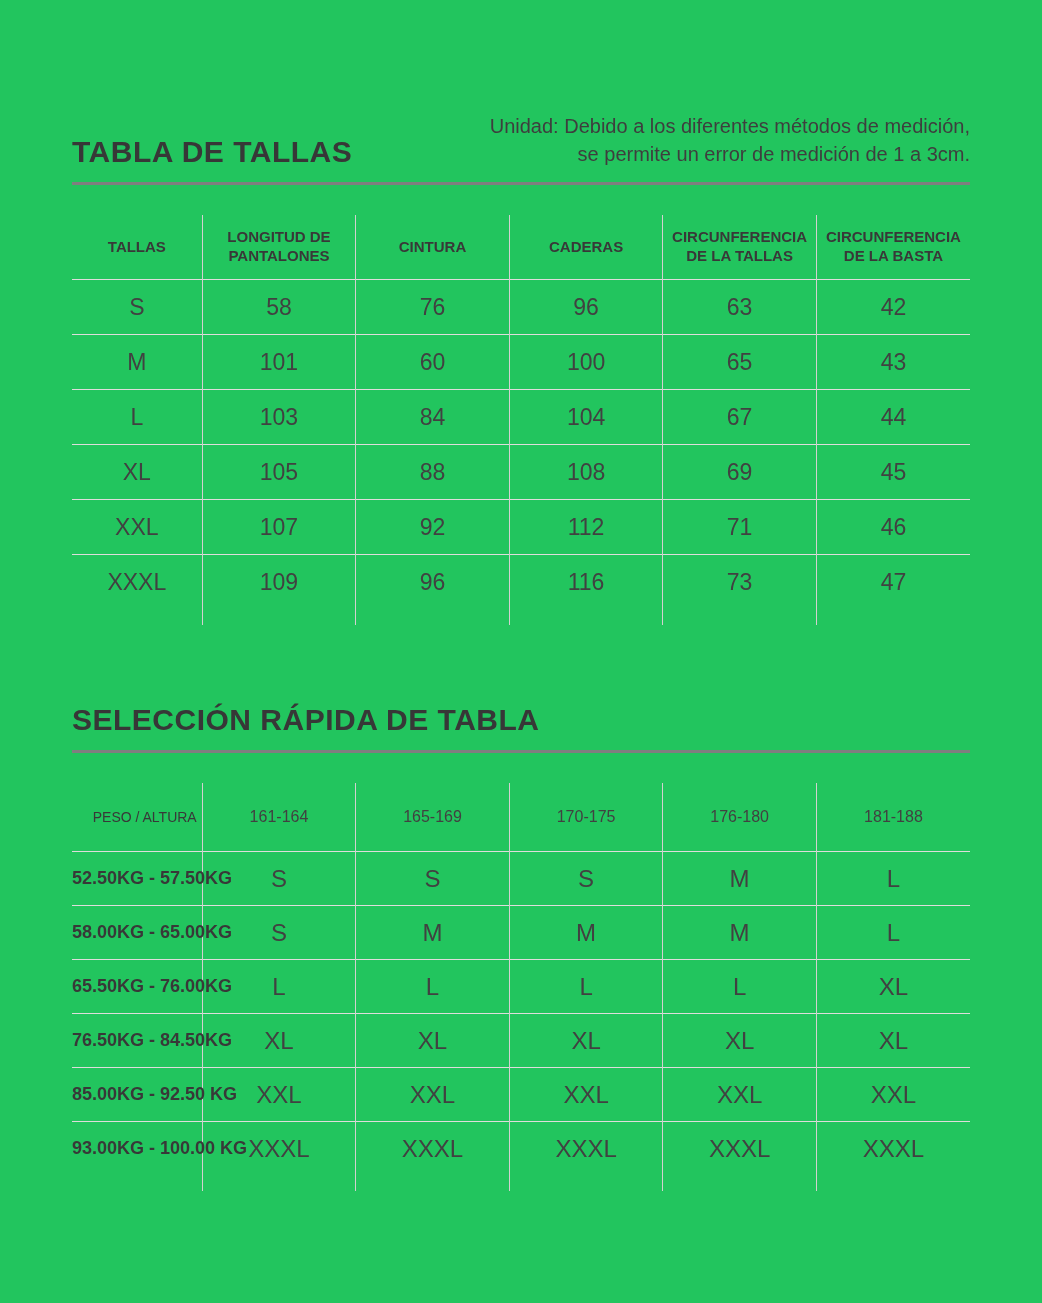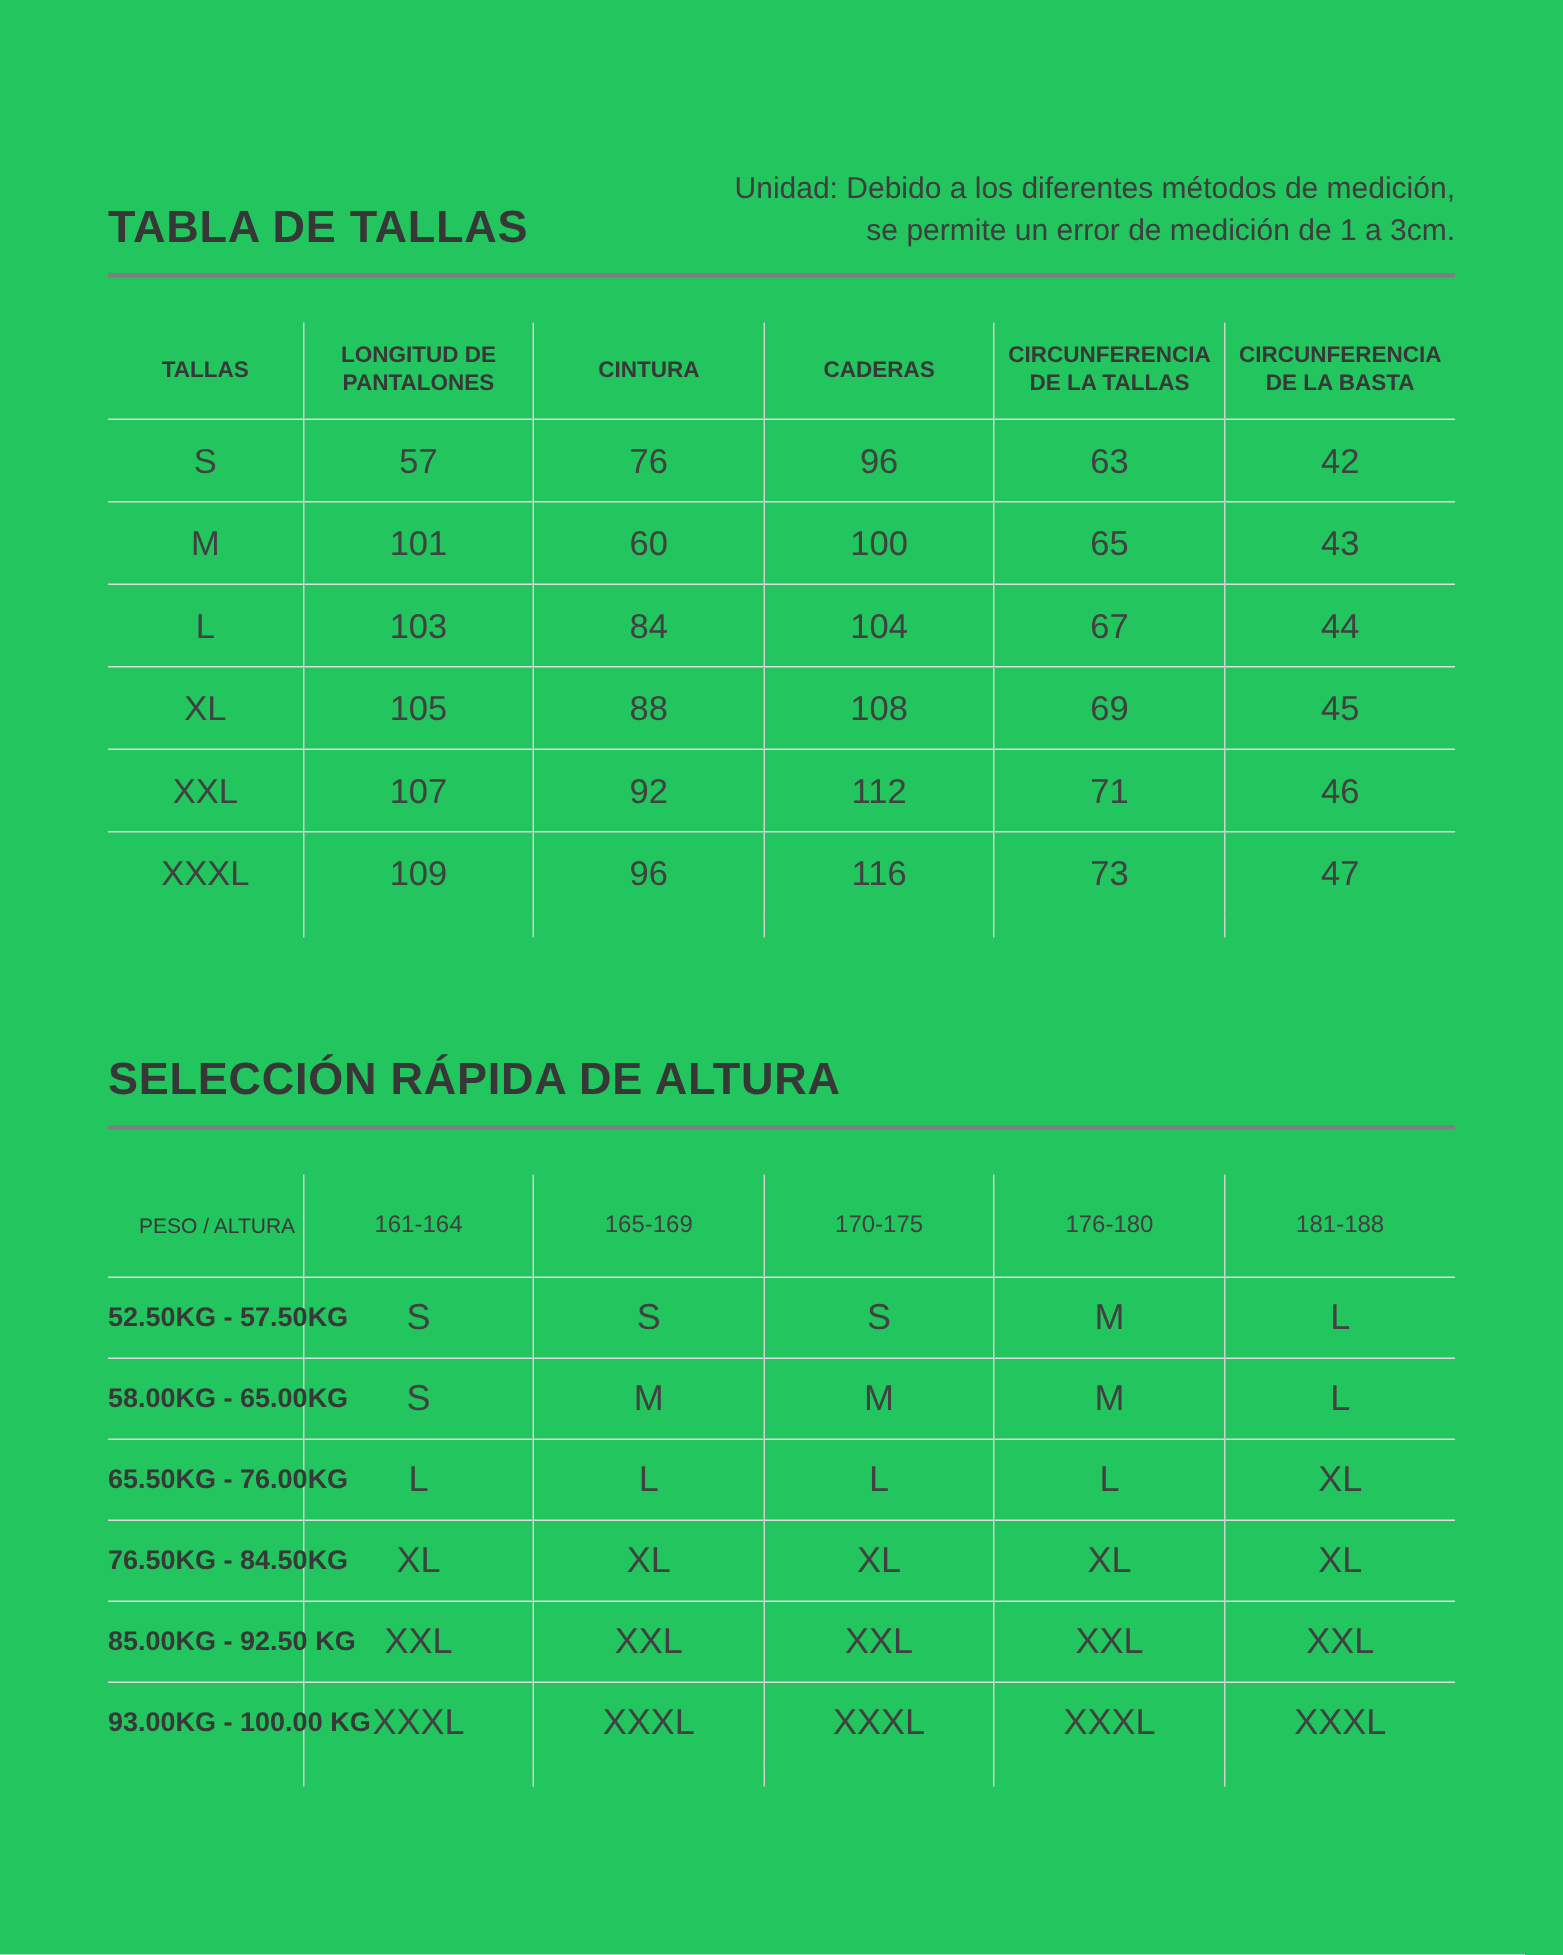--- a/index.html
+++ b/index.html
@@ -143,21 +143,21 @@
             <th class="col-h vline">LONGITUD DE PANTALONES</th>
             <th class="col-h vline">CINTURA</th>
             <th class="col-h vline">CADERAS</th>
             <th class="col-h vline">CIRCUNFERENCIA DE LA TALLAS</th>
             <th class="col-h vline">CIRCUNFERENCIA DE LA BASTA</th>
           </tr>
         </thead>
         <tbody>
           <tr class="body-row">
             <th class="size-label">S</th>
-            <td class="num vline">57</td>
+            <td class="num vline">58</td>
             <td class="num vline">76</td>
             <td class="num vline">96</td>
             <td class="num vline">63</td>
             <td class="num vline">42</td>
           </tr>
           <tr class="body-row">
             <th class="size-label">M</th>
             <td class="num vline">101</td>
             <td class="num vline">60</td>
             <td class="num vline">100</td>
@@ -203,21 +203,21 @@
             <td class="vline"></td>
             <td class="vline"></td>
             <td class="vline"></td>
           </tr>
         </tbody>
       </table>
     </section>
 
     <section>
       <div class="sec-head sec2-head">
-        <h1 class="sec-title">SELECCIÓN RÁPIDA DE ALTURA</h1>
+        <h1 class="sec-title">SELECCIÓN RÁPIDA DE TABLA</h1>
       </div>
       <div class="rule"></div>
 
       <table class="t2">
         <colgroup>
           <col class="c-first">
             <col class="c-rest">
             <col class="c-rest">
             <col class="c-rest">
             <col class="c-rest">

